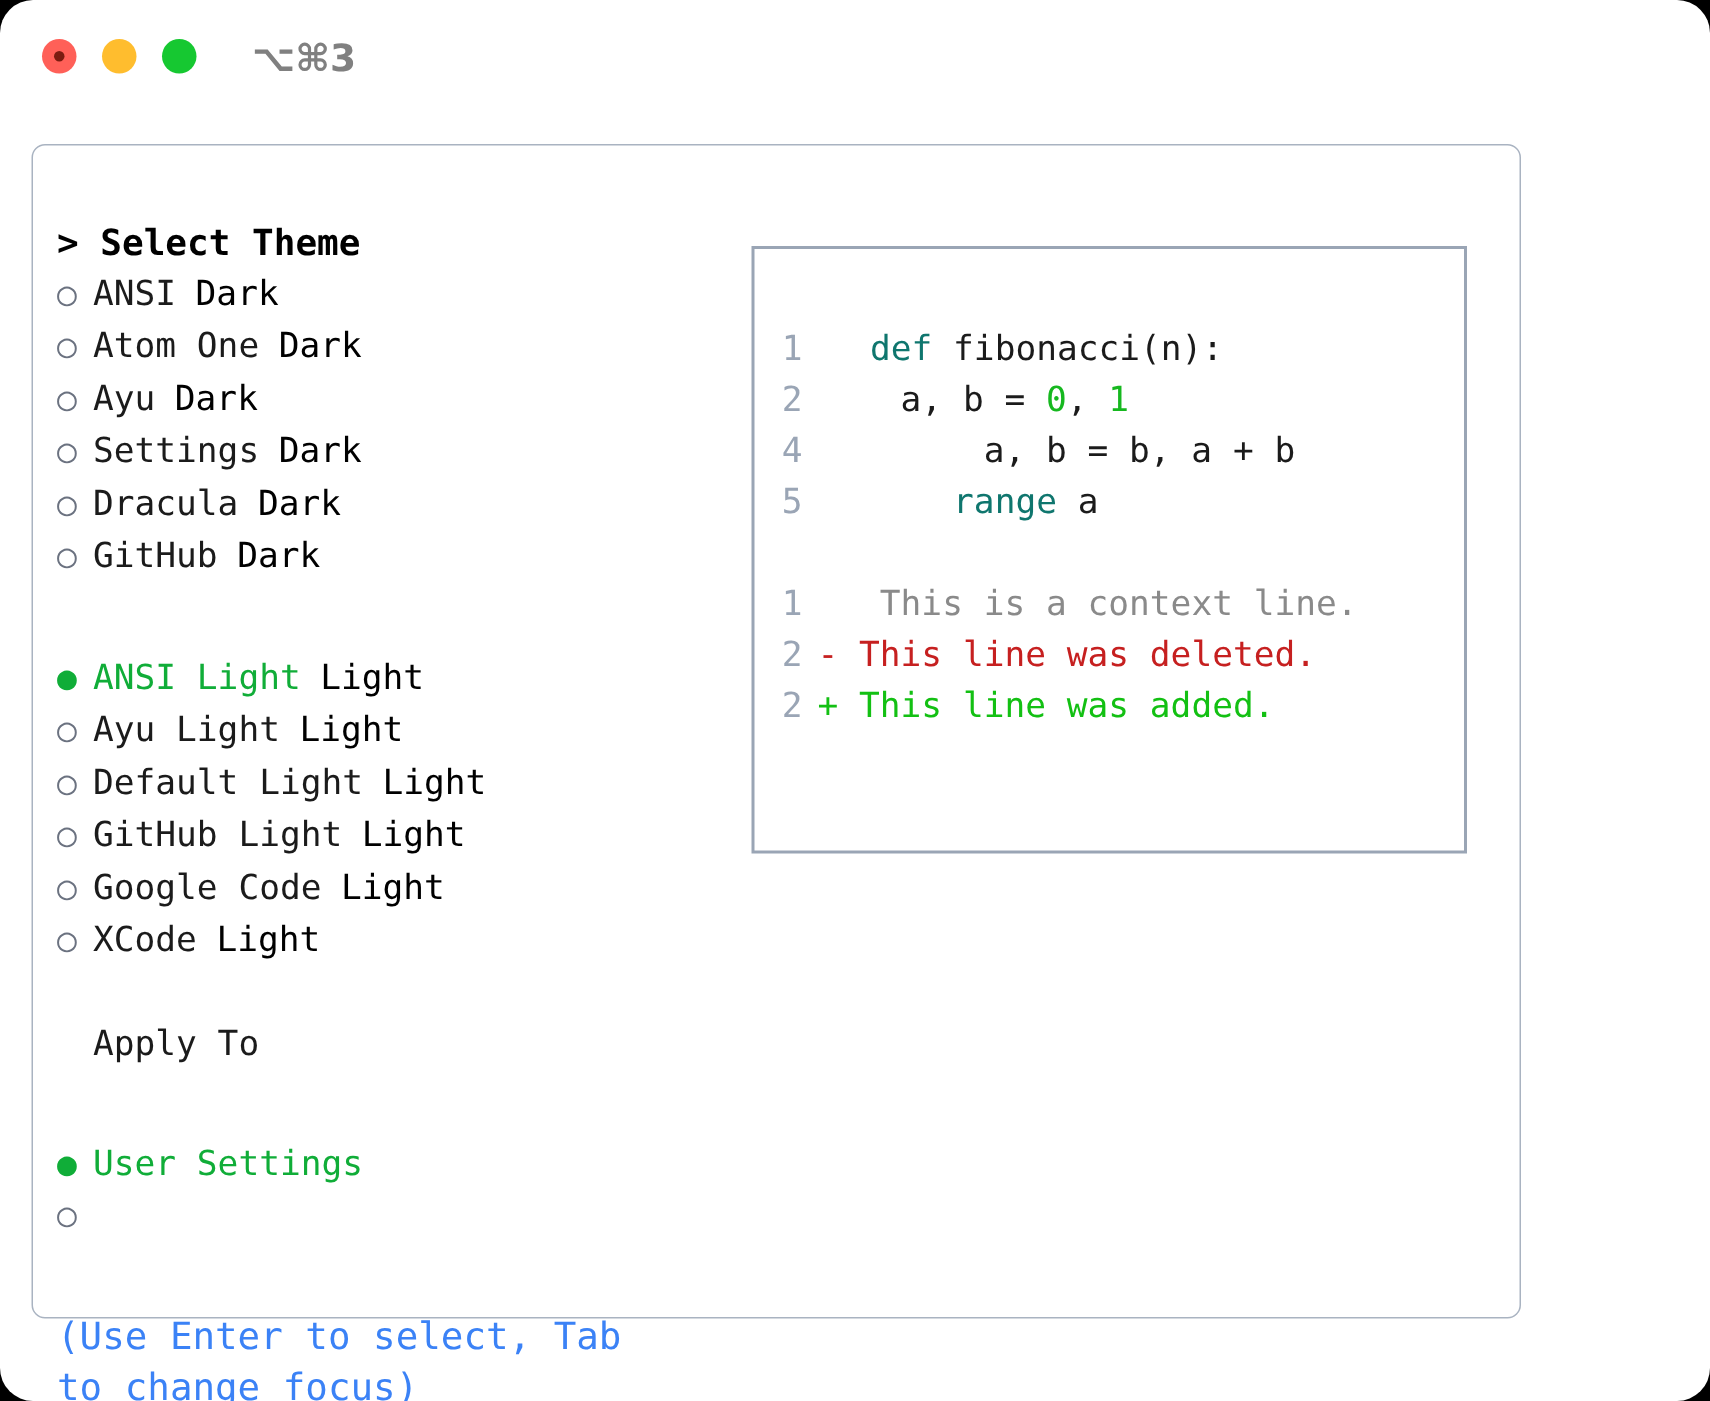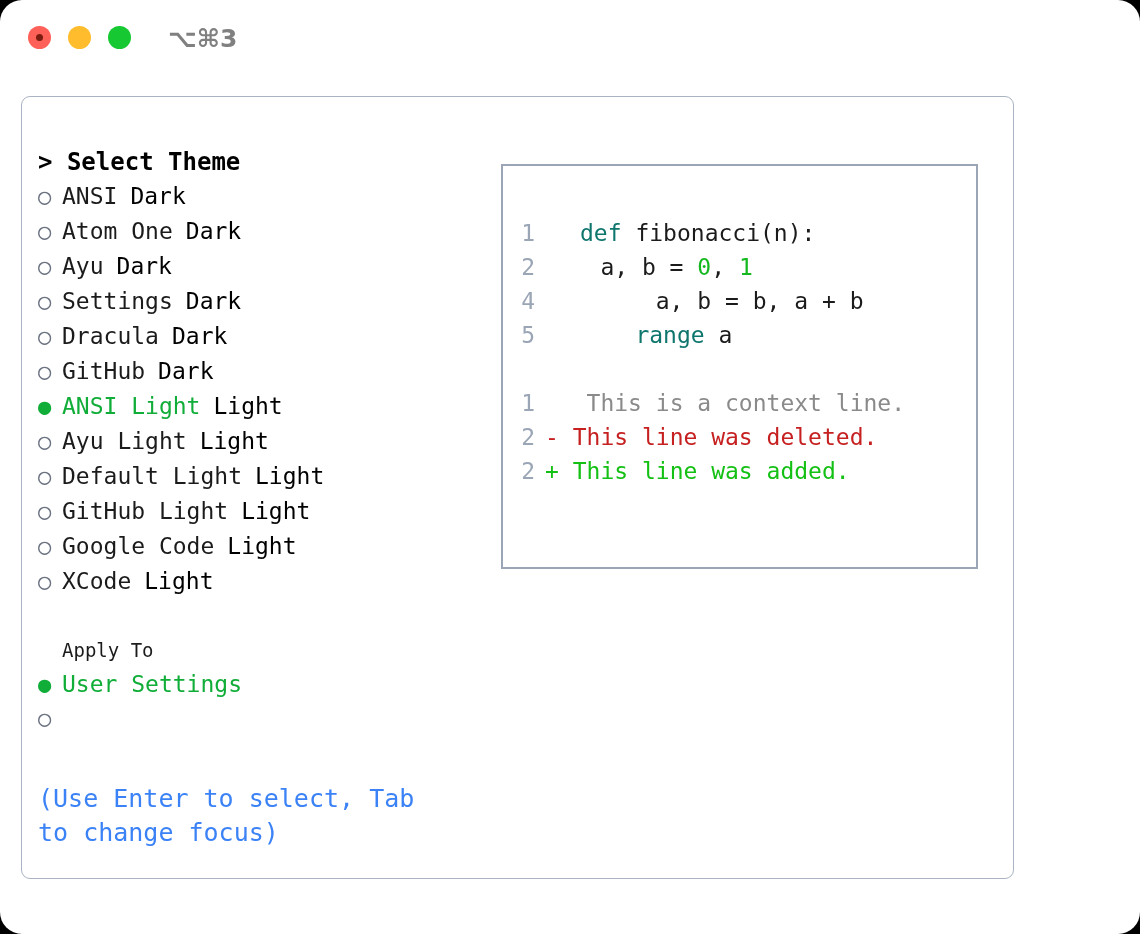--- a/index.html
+++ b/index.html
@@ -114,30 +114,31 @@
     color: #6b7280;
   }
   .bullet.sel {
     color: #10ad38;
   }
   .theme-name {
     color: #1b1b1b;
   }
   .theme-row.selected .theme-name {
     color: #10ad38;
+    margin-top: 46px;
   }
   .theme-kind {
     color: #000000;
     margin-left: 13px;
   }
   .apply-block {
     margin-top: 34px;
   }
   .apply-title {
-    font-size: 19px;
+    font-size: 23px;
     color: #1b1b1b;
     line-height: 34px;
     padding-left: 24px;
     white-space: pre;
   }
   .hint {
     margin-top: 46px;
     font-size: 25px;
     color: #3b82f6;
     line-height: 34px;

